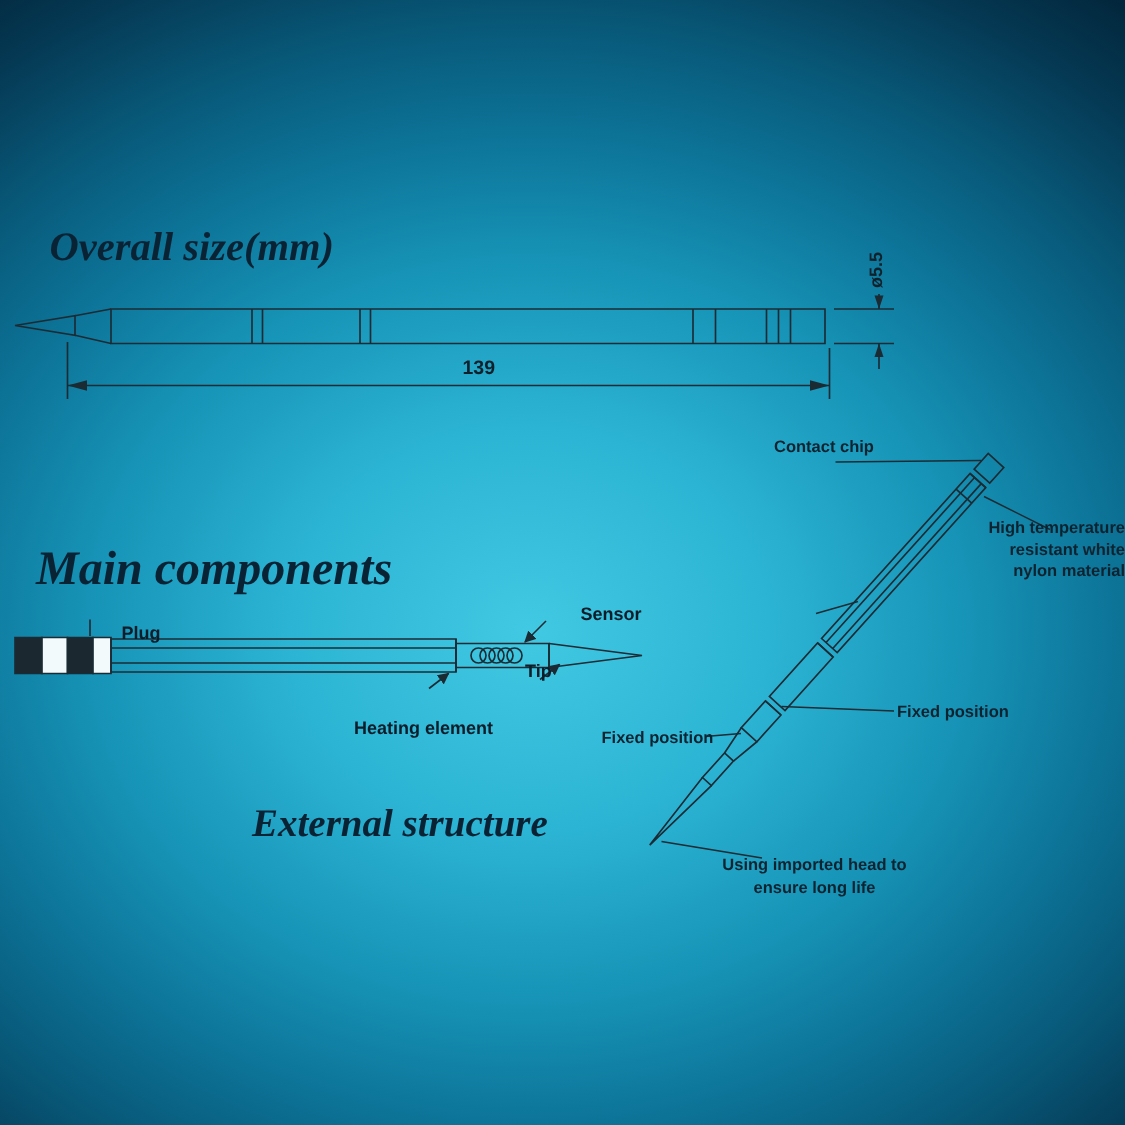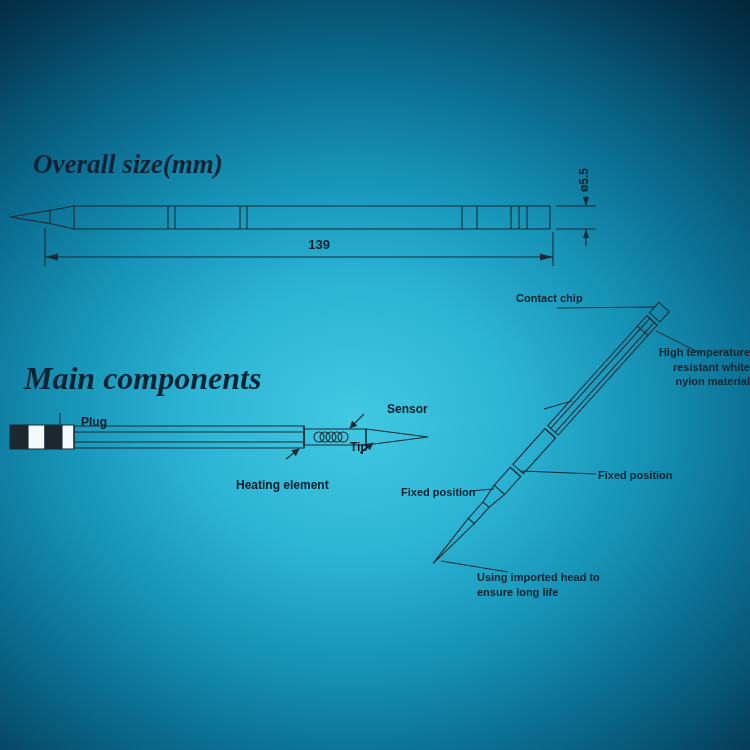--- a/index.html
+++ b/index.html
@@ -42,21 +42,21 @@
              transform:rotate(-90deg); font-size:12px; }
 
   .callout {
     position:absolute; font-size:11px; color:#0e2330; line-height:1.32;font-weight:bold;
   }
   #co-contact  { left:516px; top:291px; white-space:nowrap; }
   #co-nylon    { left:650px; top:345px; width:100px; text-align:right; }
   #co-pipe     { left:446px; top:398px; width:98px;  text-align:center; }
   #co-fixed-r  { left:598px; top:468px; white-space:nowrap; }
   #co-fixed-l  { left:401px; top:485px; white-space:nowrap; }
-  #co-head     { left:477px; top:570px; width:132px; text-align:left; }
+  #co-head     { left:477px; top:570px; width:132px; text-align:center; }
 
   svg.lineart { position:absolute; left:0; top:0; }
   svg.lineart * { vector-effect:non-scaling-stroke; }
 </style>
 </head>
 <body>
 
 <div class="canvas">
 
   <svg class="lineart" width="750" height="750" viewBox="0 0 750 750" fill="none" stroke="#1b2b34" stroke-width="1.1">
@@ -146,20 +146,21 @@
       <line x1="700" y1="353" x2="656" y2="331"></line>
       <line x1="544" y1="409" x2="572" y2="401"></line>
       <line x1="596" y1="474" x2="521" y2="471"></line>
       <line x1="470" y1="491" x2="494" y2="489"></line>
       <line x1="508" y1="572" x2="441" y2="561"></line>
     </g>
   </svg>
 
   <div id="h-overall" class="heading">Overall size(mm)</div>
   <div id="h-main" class="heading">Main components</div>
+  <div id="h-external" class="heading">External structure</div>
 
   <div id="dim-139" class="dim-label">139</div>
   <div id="dim-dia" class="dim-label">ø5.5</div>
 
   <div id="lbl-plug" class="small-label">Plug</div>
   <div id="lbl-sensor" class="small-label">Sensor</div>
   <div id="lbl-heating" class="small-label">Heating element</div>
   <div id="lbl-tip" class="small-label">Tip</div>
 
   <div id="co-contact" class="callout">Contact chip</div>

